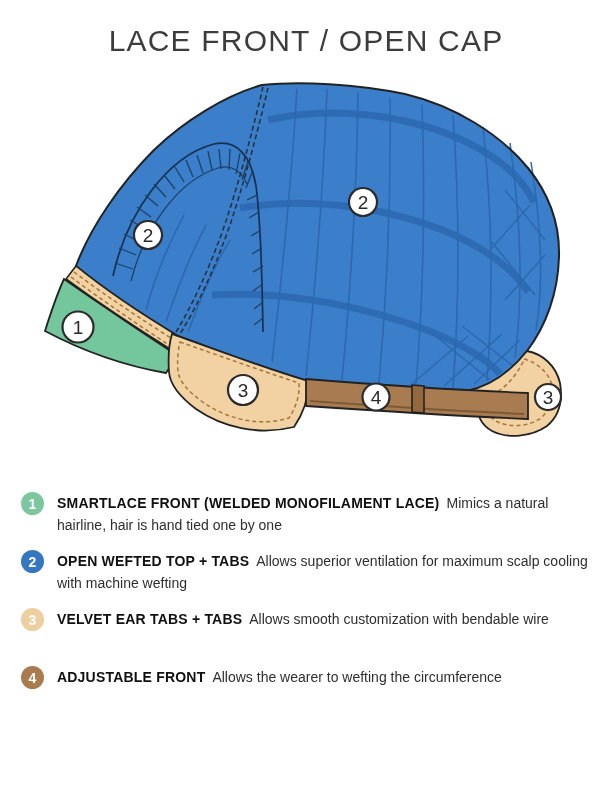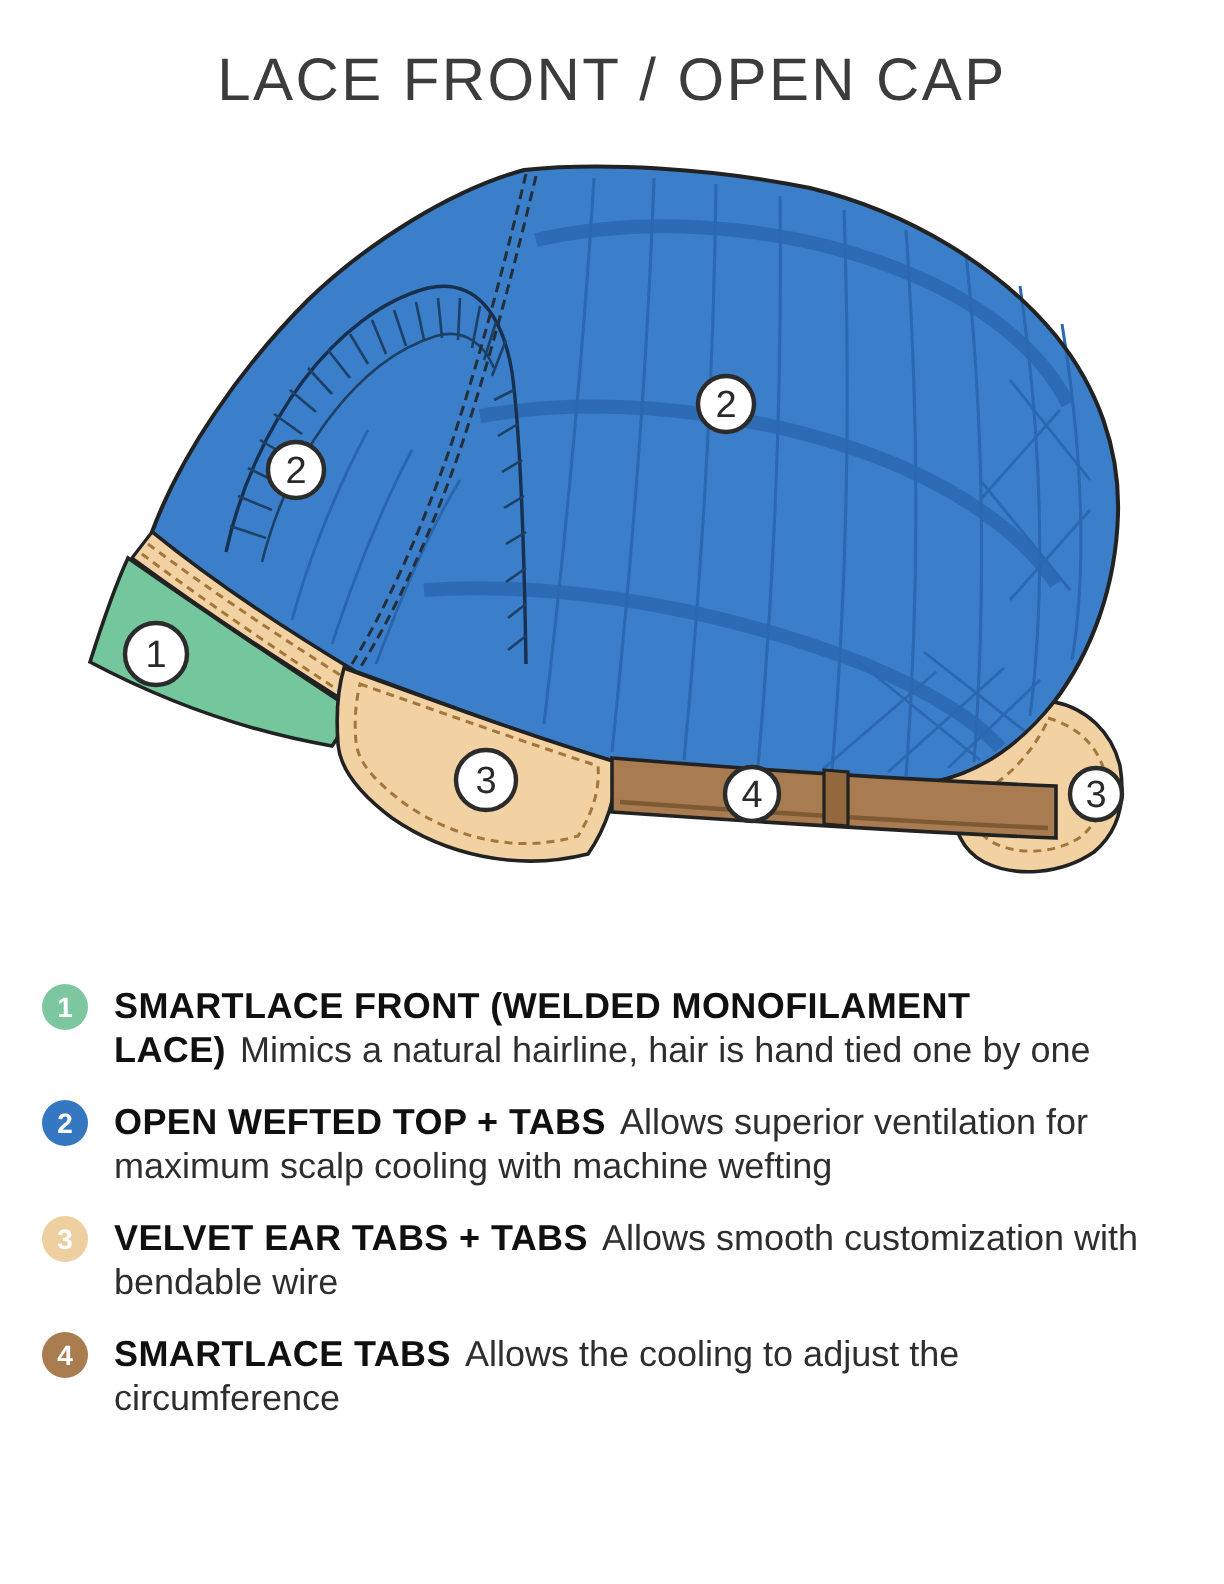--- a/index.html
+++ b/index.html
@@ -23,21 +23,21 @@
   .diagram{
     position:absolute;
     top:0;left:0;
   }
   .legend{position:absolute;left:0;top:0;width:612px;height:792px;}
   .legend-item{position:absolute;left:21px;width:575px;display:flex;align-items:flex-start;}
   .legend-item .bullet{flex:0 0 auto;display:block;}
   .legend-item p{
     margin:0 0 0 13px;
     width:540px;
-    font-size:18px;
+    font-size:14px;
     line-height:22px;
     color:#2e2e2e;
   }
   .legend-item p strong{
     color:#101010;
     letter-spacing:0.2px;
     margin-right:7px;
   }
   .bullet-num{
     font-family:"Liberation Sans", sans-serif;
@@ -218,17 +218,17 @@
         <text class="bullet-num" x="11.5" y="16.5" text-anchor="middle">3</text>
       </svg>
       <p><strong>VELVET EAR TABS + TABS</strong><span>Allows smooth customization with bendable wire</span></p>
     </div>
 
     <div class="legend-item" style="top:666px;">
       <svg class="bullet" width="23" height="23">
         <circle cx="11.5" cy="11.5" r="11.5" fill="#a97c4f"></circle>
         <text class="bullet-num" x="11.5" y="16.5" text-anchor="middle">4</text>
       </svg>
-      <p><strong>SMARTLACE TABS</strong><span>Allows the cooling to adjust the circumference</span></p>
+      <p><strong>ADJUSTABLE FRONT</strong><span>Allows the wearer to wefting the circumference</span></p>
     </div>
 
   </div>
 </div>
 
 </body></html>

